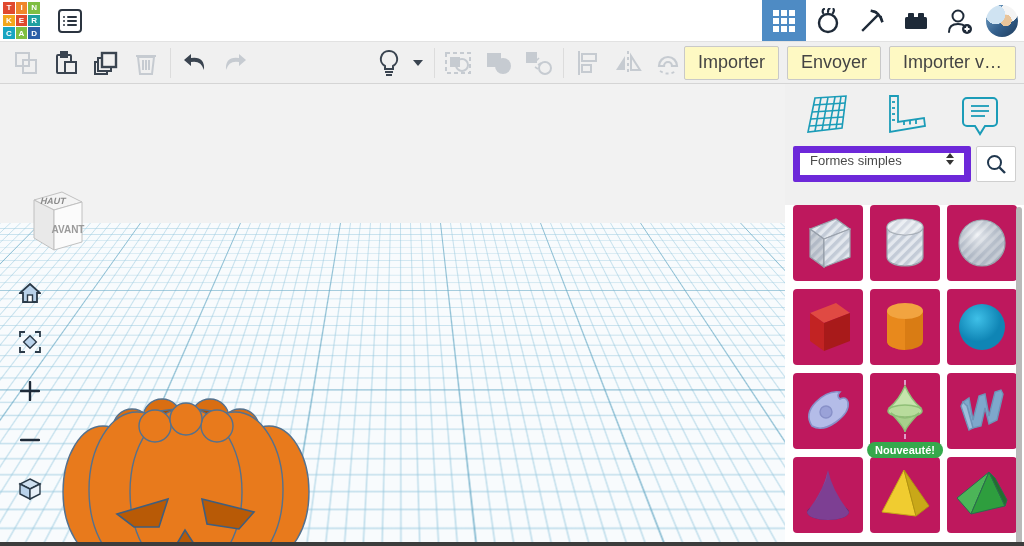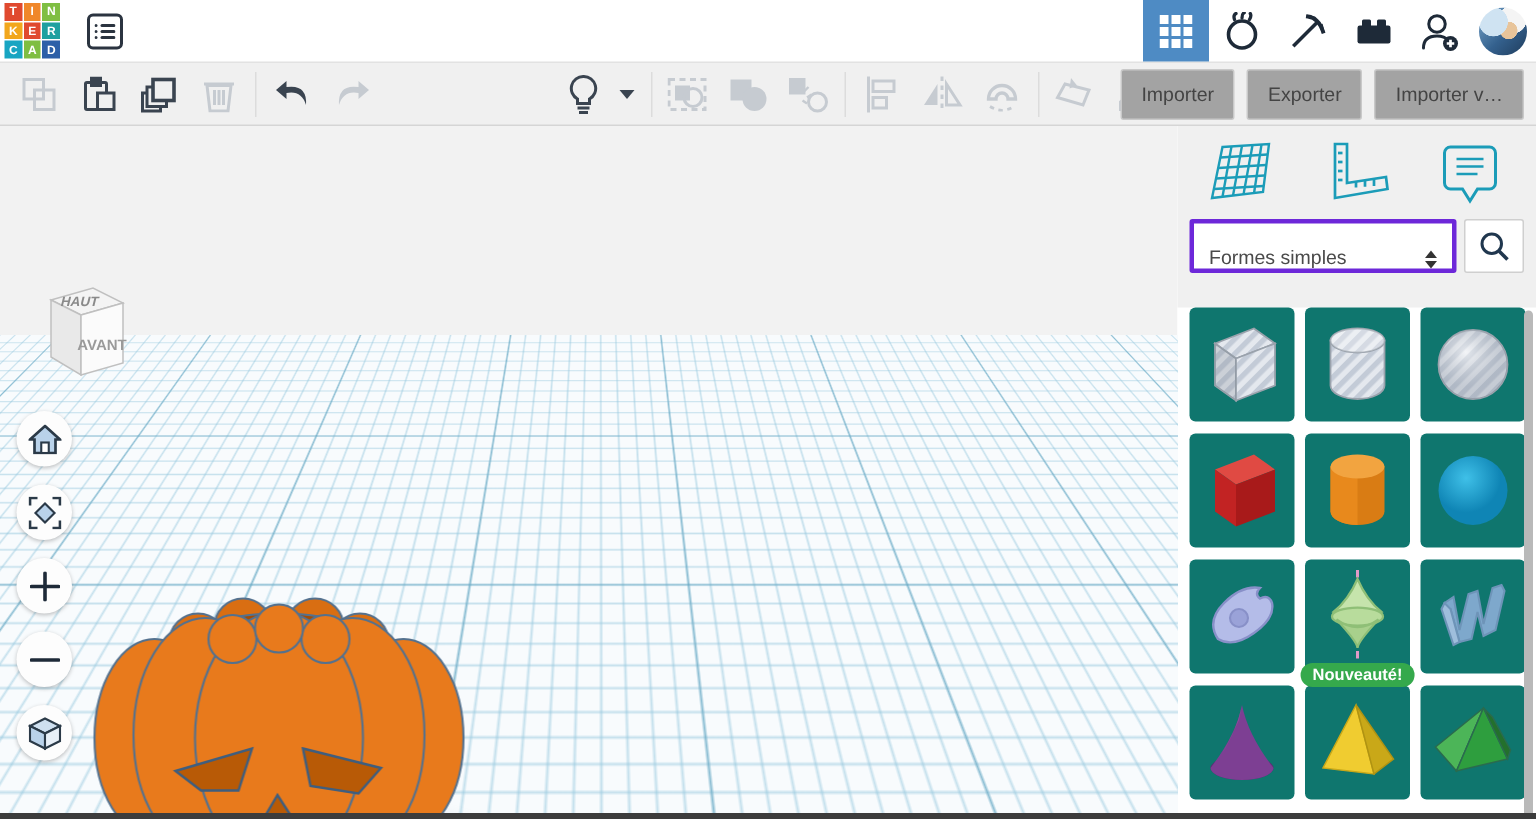--- a/index.html
+++ b/index.html
@@ -24,21 +24,21 @@
                 radial-gradient(circle at 70% 25%, #f4f4f4 0 28%, transparent 29%),
                 linear-gradient(135deg,#7aa7cc 0%, #34618e 55%, #1f3c5c 100%); }
 
   
   .toolbar { position:absolute; left:0; top:42px; width:1024px; height:42px; background:#f0f0f0; border-bottom:1px solid #d5d5d5; }
   .tgroup { position:absolute; top:0; height:100%; display:flex; align-items:center; }
   .tool { width:40px; height:34px; display:flex; align-items:center; justify-content:center; border-radius:3px; }
   .tool.on { color:#3a4450; cursor:pointer; }
   .tool.off { color:#c6cbd1; }
   .tsep { width:1px; height:30px; background:#dcdcdc; margin:0 4px; }
-  .tbtn { height:30px; padding:16px 13px; margin-left:8px; background:#a3a3a3; border:1px solid #c9c9c9; border-radius:2px; font-size:13px; color:#444; display:flex; align-items:center; cursor:pointer; white-space:nowrap; }
+  .tbtn { height:30px; padding:16px 13px; margin-left:8px; background:#fef9c3; border:1px solid #c9c9c9; border-radius:2px; font-size:18px; color:#444; display:flex; align-items:center; cursor:pointer; white-space:nowrap; }
   .caret-down { width:0; height:0; border-left:5px solid transparent; border-right:5px solid transparent; border-top:6px solid #3a4450; }
 
   
   .viewport { position:absolute; left:0; top:84px; width:785px; height:462px; background:#f2f2f2; overflow:hidden; }
   .plane { position:absolute; left:-360px; top:139px; width:1520px; height:1300px;
     background-color:#f8fbfd;
     background-image:
       repeating-linear-gradient(0deg, rgba(96,164,192,.55) 0 1px, transparent 1px 100px),
       repeating-linear-gradient(90deg, rgba(96,164,192,.55) 0 1px, transparent 1px 100px),
       repeating-linear-gradient(0deg, rgba(150,200,222,.5) 0 1px, transparent 1px 10px),
@@ -49,29 +49,29 @@
   .navbtn { width:37px; height:37px; border-radius:50%; background:#fdfdfd; box-shadow:0 1px 3px rgba(0,0,0,.25); display:flex; align-items:center; justify-content:center; margin-bottom:12px; cursor:pointer; }
   .model { position:absolute; }
   .panel-toggle { position:absolute; left:770px; top:382px; width:22px; height:46px; background:#fbfbfb; border:1px solid #ddd; border-radius:4px 0 0 4px; display:flex; align-items:center; justify-content:center; font-size:17px; color:#333; cursor:pointer; }
 
   
   .sidebar { position:absolute; left:785px; top:84px; width:239px; height:462px; background:#fff; }
   .sb-head { position:absolute; left:0; top:0; width:239px; height:121px; background:#f0f0f0; }
   .sb-tabs { display:flex; justify-content:space-around; align-items:center; height:62px; padding:0 6px; }
   .sb-tab { width:52px; height:52px; display:flex; align-items:center; justify-content:center; color:#1b9cb8; cursor:pointer; }
   .sb-controls { display:flex; padding:0 8px; gap:5px; }
-  .sb-select { flex:1; height:36px; background:#fff; border:3px solid #6d28d9; border-radius:2px; display:flex; align-items:flex-end; padding:0 10px; font-size:13px; color:#4a4a4a; cursor:pointer; }
+  .sb-select { flex:1; height:36px; background:#fff; border:7px solid #6d28d9; border-radius:2px; display:flex; align-items:flex-start; padding:0 10px; font-size:13px; color:#4a4a4a; cursor:pointer; }
   .updown { margin-left:auto; display:flex; flex-direction:column; gap:2px; }
   .updown i { width:0; height:0; border-left:4px solid transparent; border-right:4px solid transparent; display:block; }
   .updown .u { border-bottom:5px solid #333; }
   .updown .d { border-top:5px solid #333; }
   .sb-search { width:40px; height:36px; background:#fff; border:1px solid #cfcfcf; border-radius:2px; display:flex; align-items:center; justify-content:center; cursor:pointer; }
   .shape-grid { position:absolute; left:8px; top:121px; width:224px; }
   .shape-row { display:flex; gap:7px; margin-bottom:8px; }
-  .tile { width:70px; height:76px; background:#0f766e; border-radius:4px; display:flex; align-items:center; justify-content:center; cursor:pointer; position:relative; }
+  .tile { width:70px; height:76px; background:#be185d; border-radius:4px; display:flex; align-items:center; justify-content:center; cursor:pointer; position:relative; }
   .badge-new { position:absolute; left:50%; transform:translateX(-50%); bottom:-9px; background:#35a94c; color:#fff; font-size:11px; font-weight:bold; padding:2px 8px; border-radius:9px; white-space:nowrap; z-index:3; }
   .sb-scroll { position:absolute; right:2px; top:123px; width:6px; height:339px; background:#b9b9b9; border-radius:3px; }
 
   .window-edge { position:absolute; left:0; bottom:0; width:1024px; height:4px; background:#3c3c3c; }
 </style>
 </head>
 <body>
 
 <div class="app">
 
@@ -280,21 +280,21 @@
               <line x1="8" y1="23" x2="8" y2="19"></line>
               <line x1="14" y1="23" x2="14" y2="19"></line>
               <line x1="20" y1="23" x2="20" y2="19"></line>
             </g>
         </svg>
       </div>
     </div>
 
     <div class="tgroup" style="right:8px;">
       <div class="tbtn">Importer</div>
-      <div class="tbtn">Exporter</div>
+      <div class="tbtn">Envoyer</div>
       <div class="tbtn">Importer v…</div>
     </div>
   </div>
 
   <div class="viewport">
     <div class="plane"></div>
 
     <svg class="viewcube" viewBox="0 0 72 76">
       <g stroke="#c0c0c0" stroke-width="1">
         <polygon points="14,18 42,10 62,20 34,28" fill="#f4f4f4"></polygon>

